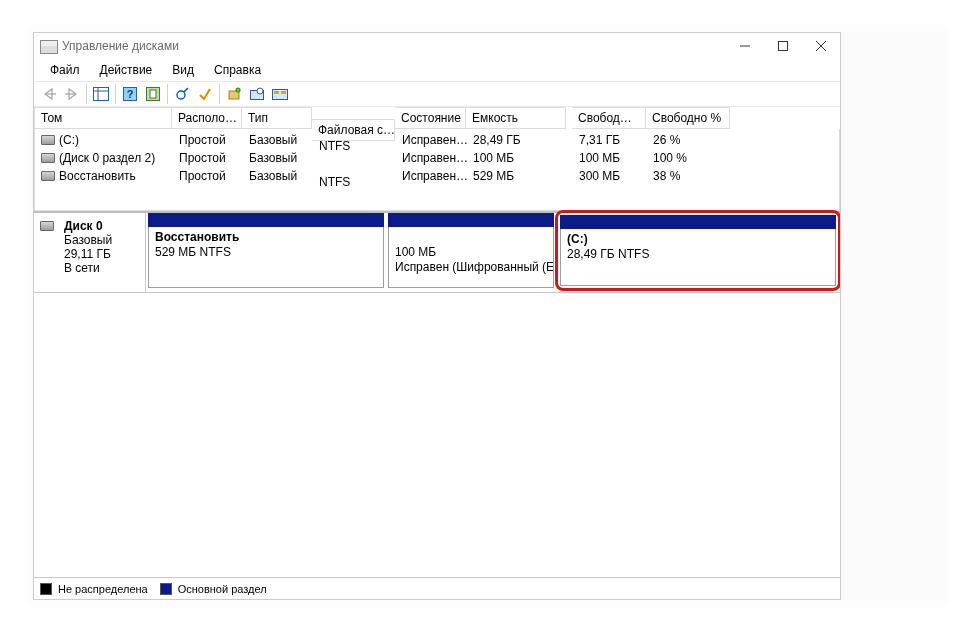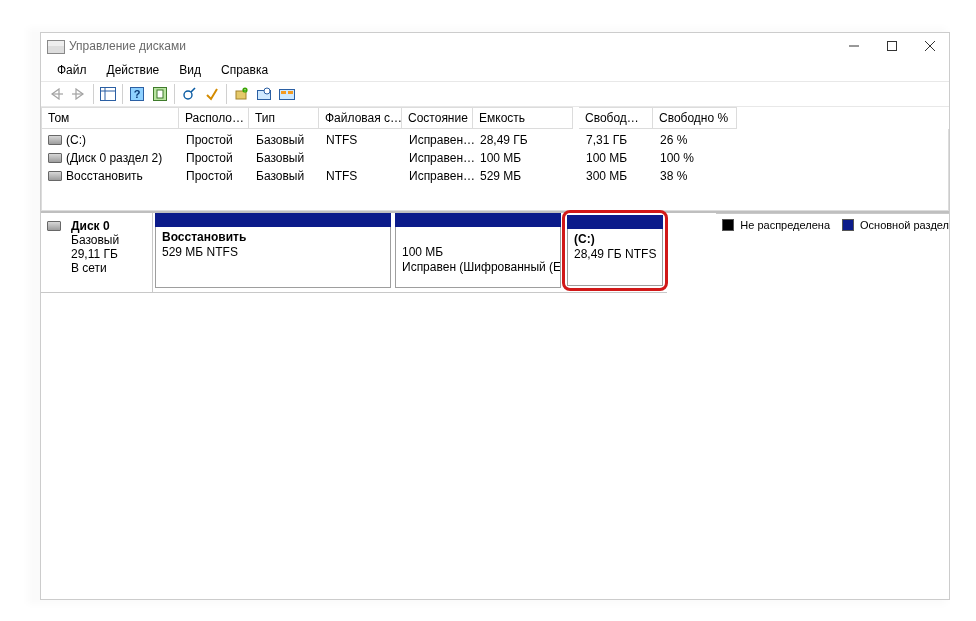--- a/index.html
+++ b/index.html
@@ -11,22 +11,22 @@
     background: #fff;
     color: #000;
   }
   .outer-frame {
     position: relative;
     width: 976px; height: 621px;
     background: #fff;
   }
   .window {
     position: absolute;
-    left: 40px; top: 32px;
-    width: 910px; height: 568px;
+    left: 33px; top: 32px;
+    width: 808px; height: 568px;
     background: #fff;
     border: 1px solid #ccc;
     display: flex;
     flex-direction: column;
     overflow: hidden;
   }
   .window-shadow {
     position: absolute;
     left: 28px; top: 28px;
     width: 918px; height: 576px;
@@ -139,36 +139,36 @@
     background: linear-gradient(#d7d7d7, #9d9d9d);
     border: 1px solid #676767;
     border-radius: 1px;
     margin-right: 4px;
     flex: 0 0 auto;
   }
   
   .c0 { width: 138px; }
   .c1 { width: 70px; }
   .c2 { width: 70px; }
-  .c3 { width: 83px; }
+  .c3 { width: 83px; margin-top: 12px; }
   .c4 { width: 71px; }
   .c5 { width: 100px; }
   .c6 { width: 74px; margin-left: 6px; }
   .c7 { width: 84px; }
   .vol-body {
     height: 82px;
     padding-top: 2px;
     border: 1px solid #dcdcdc;
     border-top: none;
   }
   
   .disk-pane {
     flex: 1;
     display: flex;
-    flex-direction: row;
+    flex-direction: column;
     background: #fff;
   }
   .disk-row {
     display: flex;
     height: 80px;
     border-bottom: 1px solid #c8c8c8;
   }
   .disk-label-cell {
     width: 112px;
     border-right: 1px solid #c8c8c8;

